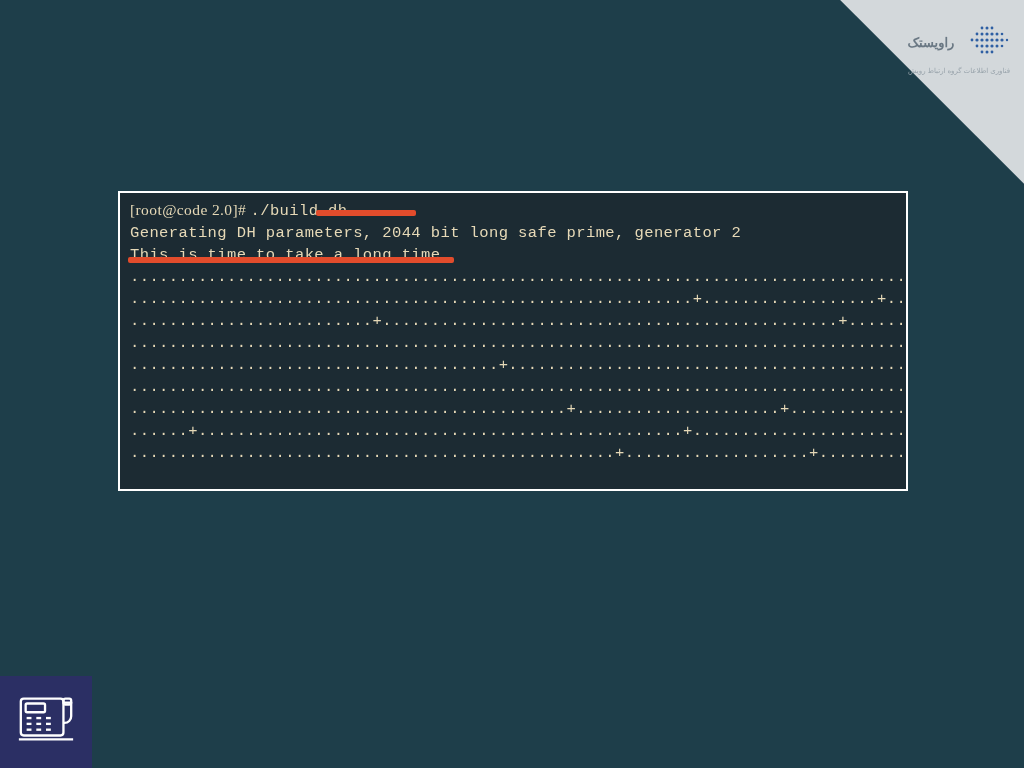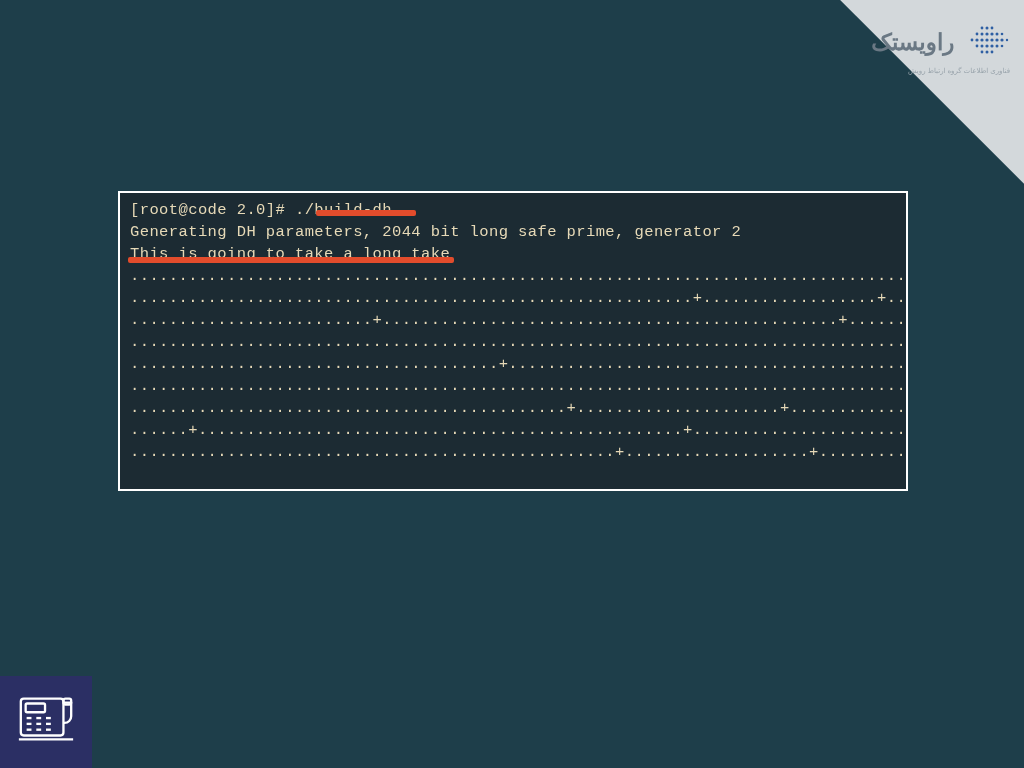--- a/index.html
+++ b/index.html
@@ -32,21 +32,21 @@
     text-align: right;
     color: #5a6a75;
     direction: rtl;
   }
   .logo .dots {
     display: inline-block;
     vertical-align: middle;
   }
   .logo .word {
     font-family: Tahoma, Arial, sans-serif;
-    font-size: 23px;
+    font-size: 13px;
     font-weight: 700;
     letter-spacing: 3px;
     color: #6a7884;
     display: inline-block;
     vertical-align: middle;
     margin-left: 6px;
   }
   .logo .tagline {
     font-family: Tahoma, Arial, sans-serif;
     font-size: 7px;
@@ -65,21 +65,21 @@
     border: 2px solid #ffffff;
     background: #1c2b33;
     padding: 6px 10px 8px 10px;
     color: #e6d9b7;
     font-size: 15.5px;
     line-height: 22px;
     white-space: pre;
     overflow: hidden;
     letter-spacing: 0.4px;
   }
-  .prompt-user { color: #e6d9b7; }
+  .prompt-user { color: #e6d9b7; font-family: Liberation Serif, serif; }
   .prompt-cmd  { color: #e6d9b7; }
 
   
   .hl {
     position: absolute;
     background: #e24c2c;
     height: 6px;
     border-radius: 2px;
   }
   .hl1 { left: 316px; top: 210px; width: 100px; }
@@ -139,21 +139,21 @@
         </svg>
       </span>
       <span class="word">راویستک</span>
     </div>
     <div class="tagline">فناوری اطلاعات گروه ارتباط رویش</div>
   </div>
 </div>
 
 <div class="terminal"><span class="prompt-user">[root@code 2.0]# </span><span class="prompt-cmd">./build-dh</span>
 <span>Generating DH parameters, 2044 bit long safe prime, generator 2</span>
-<span>This is going to take a long take</span>
+<span>This is time to take a long time</span>
 <span>..................................................................................</span>
 <span>..........................................................+..................+....</span>
 <span>.........................+...............................................+........</span>
 <span>..................................................................................</span>
 <span>......................................+...........................................</span>
 <span>..................................................................................</span>
 <span>.............................................+.....................+..............</span>
 <span>......+..................................................+........................</span>
 <span>..................................................+...................+...........</span></div>
 

